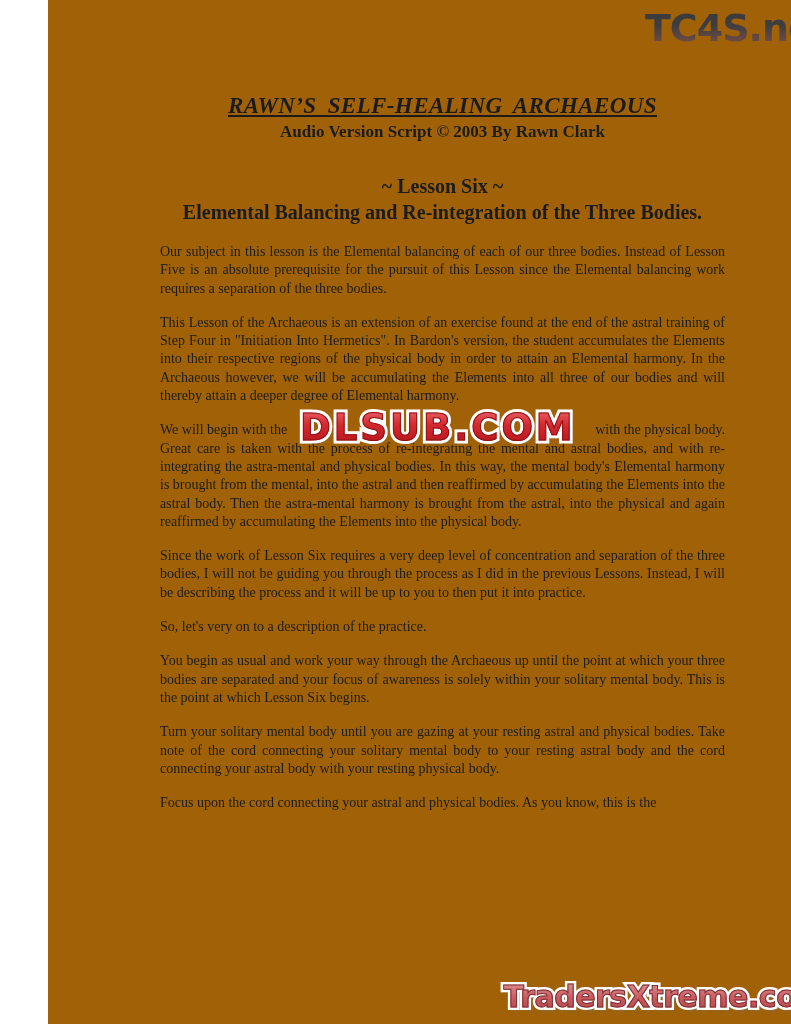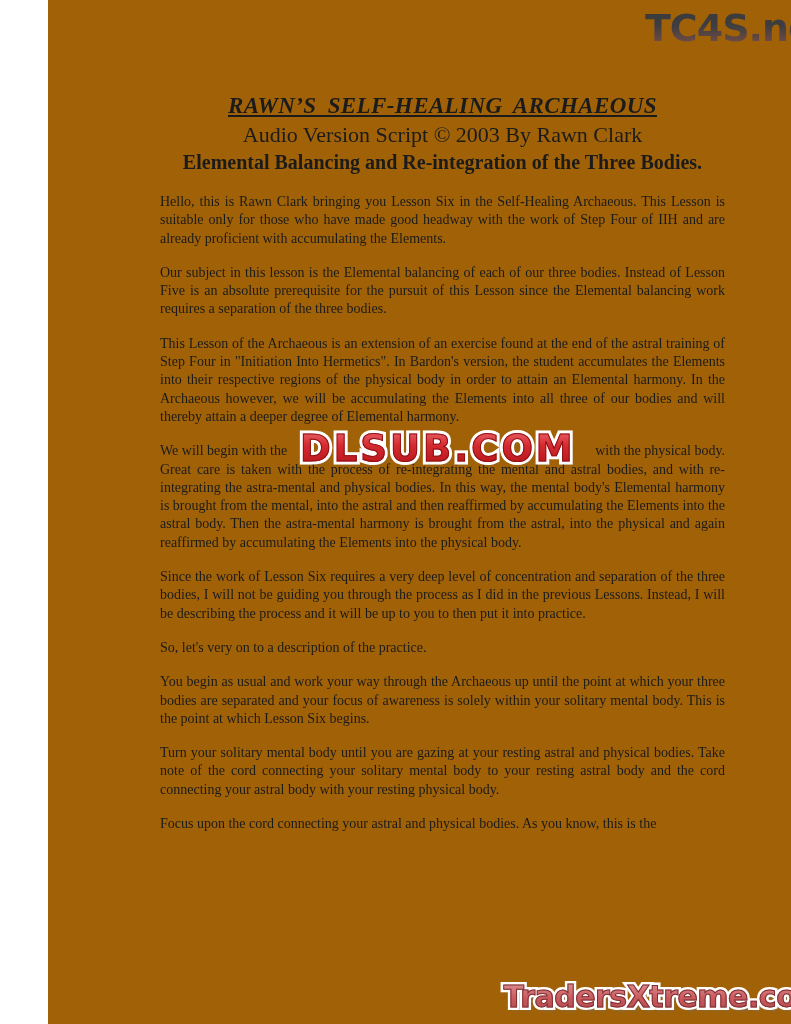--- a/index.html
+++ b/index.html
@@ -17,21 +17,21 @@
 
   
   .doc-title {
     margin-top:93px;
     text-align:center;
     font-size:23px; font-weight:bold; font-style:italic;
     text-decoration:underline;
     word-spacing:5px; letter-spacing:0.4px;
     white-space:nowrap;
   }
-  .doc-subtitle { text-align:center; font-size:22px; font-weight:normal; margin-top:3px; }
+  .doc-subtitle { text-align:center; font-size:17px; font-weight:bold; margin-top:3px; }
   .lesson-heading { text-align:center; font-size:20px; font-weight:bold; margin-top:33px; }
   .lesson-subheading { text-align:center; font-size:20px; font-weight:bold; margin-top:3px; }
 
   
   .body-text { margin-top:19px; }
   .para {
     font-size:14px; line-height:18.3px;
     text-align:justify;
     margin:0 0 16px 0;
   }
@@ -98,26 +98,26 @@
 <div class="page">
 
   <div class="watermark-tc4s">TC4S.net</div>
 
   <div class="content">
 
     <div class="doc-title">RAWN’S  SELF-HEALING  ARCHAEOUS</div>
 
     <div class="doc-subtitle">Audio Version Script © 2003 By Rawn Clark</div>
 
+    <div class="lesson-heading">~ Lesson Six ~</div>
 
     <div class="lesson-subheading">Elemental Balancing and Re-integration of the Three Bodies.</div>
 
     <div class="body-text">
 
-      <p class="para">Hello, this is Rawn Clark bringing you Lesson Six in the Self-Healing Archaeous.  This Lesson is suitable only for those who have made good headway with the work of Step Four of IIH and are already proficient with accumulating the Elements.</p>
 
       <p class="para">Our subject in this lesson is the Elemental balancing of each of our three bodies.  Instead of Lesson Five is an absolute prerequisite for the pursuit of this Lesson since the Elemental balancing work requires a separation of the three bodies.</p>
 
       <p class="para">This Lesson of the Archaeous is an extension of an exercise found at the end of the astral training of Step Four in "Initiation Into Hermetics".   In Bardon's version, the student accumulates the Elements into their respective regions of the physical body in order to attain an Elemental harmony.  In the Archaeous however, we will be accumulating the Elements into all three of our bodies and will thereby attain a deeper degree of Elemental harmony.</p>
 
       <div class="para p4">
         <div class="p4-line1">
           <span>We will begin with the</span>
           <span>with the physical body.</span>
         </div>

